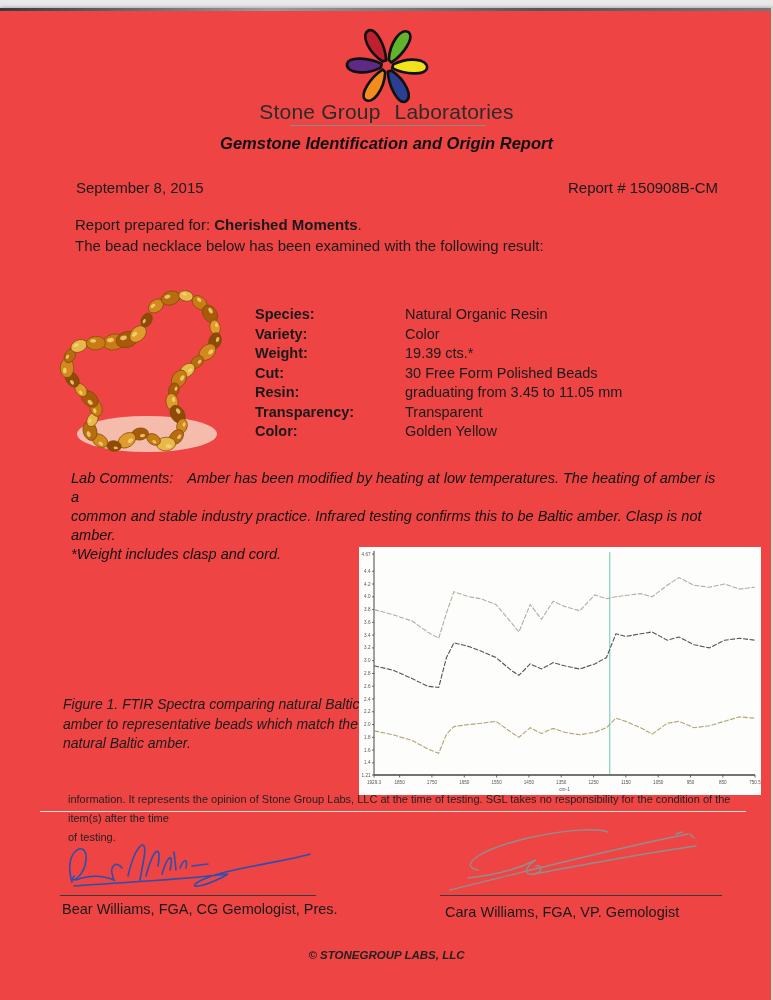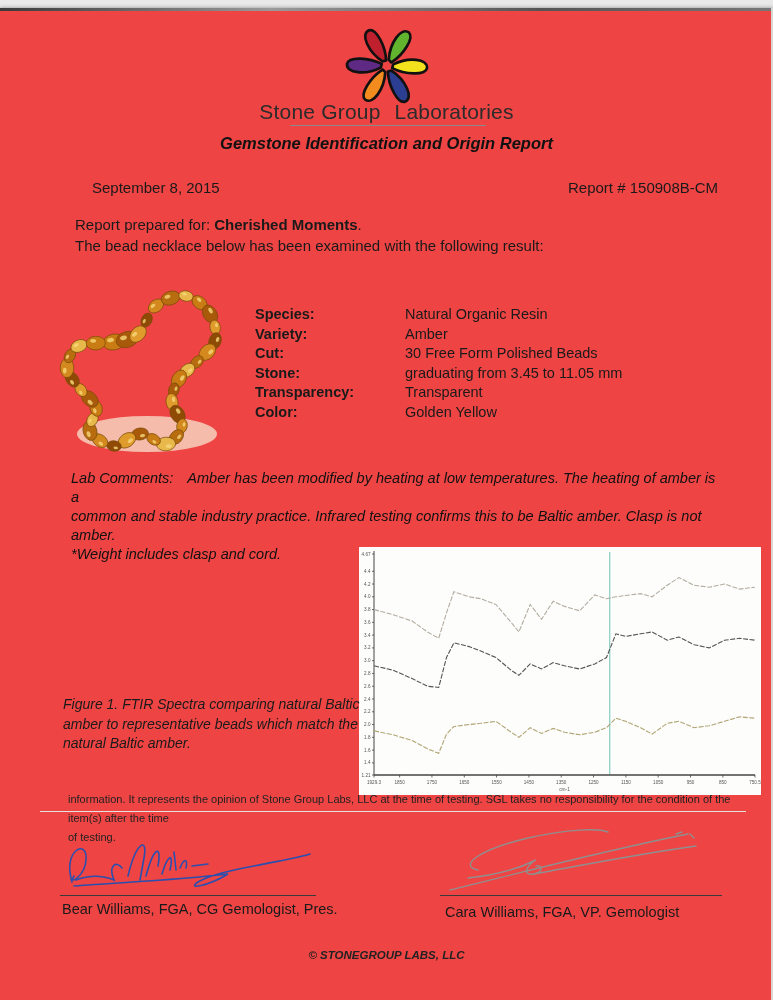--- a/index.html
+++ b/index.html
@@ -8,21 +8,21 @@
         box-shadow:0 0 4px rgba(0,0,0,.4);}
   .scan-edge-top{position:absolute;top:0;left:0;width:100%;height:3px;
         background:linear-gradient(90deg,#3a3a3a,#9a9a9a 35%,#555 70%,#777);}
   .scan-edge-right{position:absolute;top:0;right:0;width:2px;height:100%;background:#d7d7d3;}
   .abs{position:absolute;}
   .logo-wrap{top:16px;left:330px;width:110px;height:82px;}
   .lab-name{top:92px;left:0;width:773px;text-align:center;font-size:21px;color:#2b2b2b;letter-spacing:.2px;}
   .lab-name .gap{display:inline-block;width:14px;}
   .lab-underline{top:117px;left:290px;width:196px;border-top:1px solid #8a8a8a;}
   .report-title{top:126px;left:0;width:773px;text-align:center;font-size:16.5px;font-weight:bold;font-style:italic;color:#111;}
-  .date{top:171px;left:92px;font-size:15px;}
+  .date{top:171px;left:76px;font-size:15px;}
   .report-no{top:171px;left:568px;font-size:15px;text-align:right;}
   .prepared{top:206px;left:75px;font-size:15px;line-height:21px;width:600px;}
   .prepared b{font-weight:bold;}
   .necklace-wrap{top:276px;left:52px;width:196px;height:180px;}
   .spec-table{top:297px;left:255px;font-size:14.5px;line-height:19.5px;}
   .spec-row{display:flex;}
   .spec-label{width:150px;font-weight:bold;}
   .spec-value{width:260px;}
   .lab-comments{top:461px;left:71px;width:650px;font-size:14.5px;font-style:italic;line-height:19px;color:#111;}
   .lab-comments .lc-label{font-weight:normal;margin-right:14px;}
@@ -233,28 +233,32 @@
       </svg>
   </div>
 
   <div class="abs spec-table" id="spec-table">
       <div class="spec-row">
         <div class="spec-label">Species:</div>
         <div class="spec-value">Natural Organic Resin</div>
       </div>
       <div class="spec-row">
         <div class="spec-label">Variety:</div>
-        <div class="spec-value">Amber</div>
+        <div class="spec-value">Color</div>
+      </div>
+      <div class="spec-row">
+        <div class="spec-label">Weight:</div>
+        <div class="spec-value">19.39 cts.*</div>
       </div>
       <div class="spec-row">
         <div class="spec-label">Cut:</div>
         <div class="spec-value">30 Free Form Polished Beads</div>
       </div>
       <div class="spec-row">
-        <div class="spec-label">Stone:</div>
+        <div class="spec-label">Resin:</div>
         <div class="spec-value">graduating from 3.45 to 11.05 mm</div>
       </div>
       <div class="spec-row">
         <div class="spec-label">Transparency:</div>
         <div class="spec-value">Transparent</div>
       </div>
       <div class="spec-row">
         <div class="spec-label">Color:</div>
         <div class="spec-value">Golden Yellow</div>
       </div>

